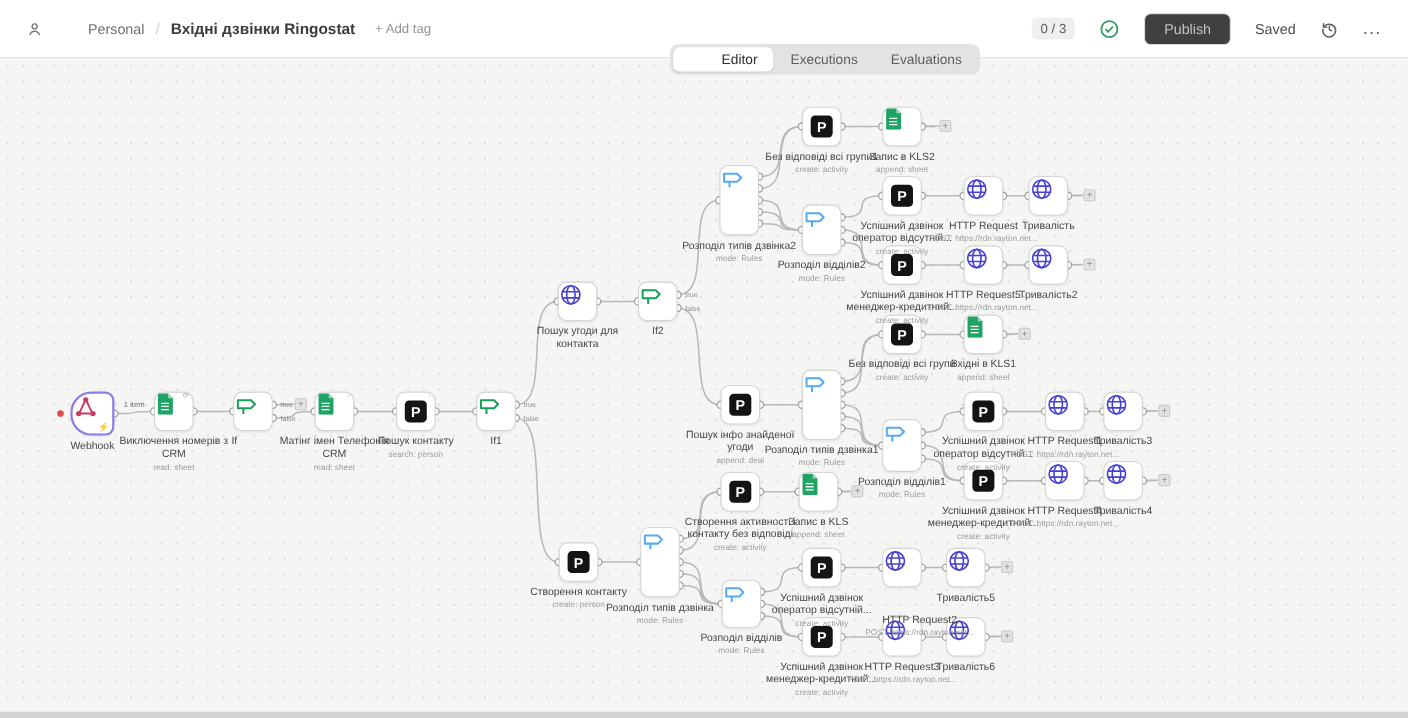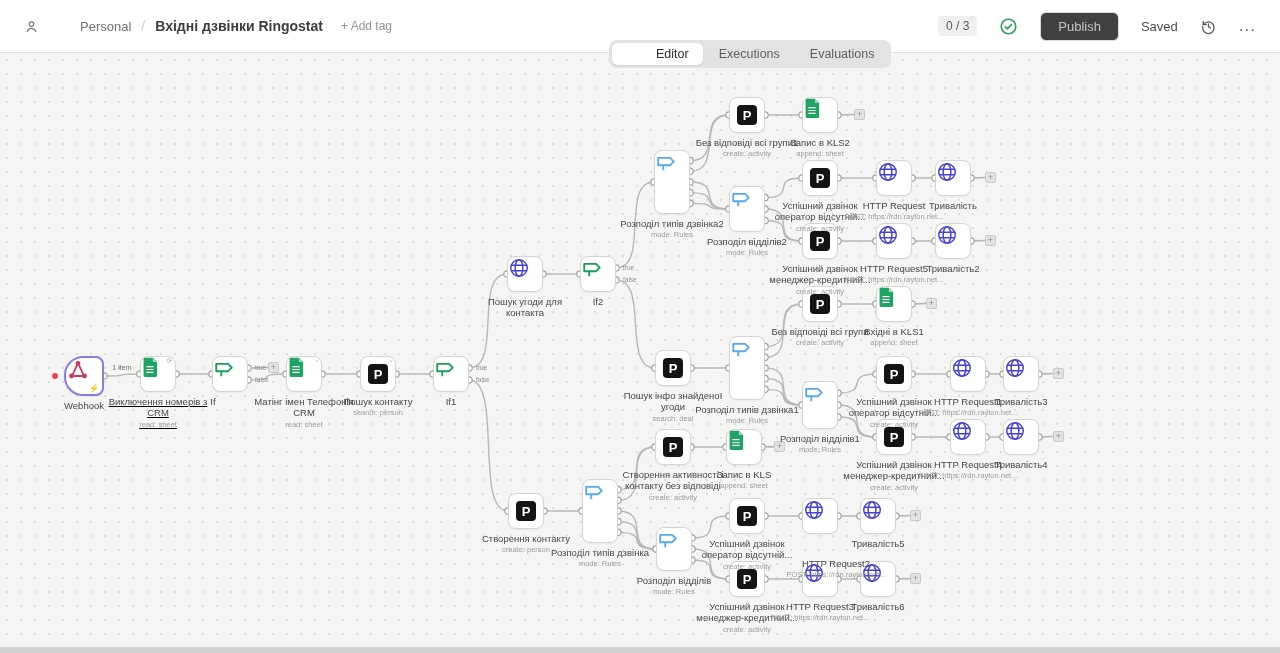--- a/index.html
+++ b/index.html
@@ -295,21 +295,21 @@
     <div class="node" style="left: 140px; top: 356px; width: 36px; height: 36px;">
       <svg width="18" height="20" viewBox="0 0 24 28">
         <path d="M5 1h11l6 6v19a2 2 0 0 1-2 2H5a2 2 0 0 1-2-2V3a2 2 0 0 1 2-2z" fill="#1FA463"></path>
         <path d="M16 1l6 6h-6z" fill="#9BD8BA"></path>
         <g stroke="#fff" stroke-width="1.7">
           <path d="M7 13.5h10M7 17.5h10M7 21.5h10"></path>
         </g>
       </svg>
       <span class="corner">⟳</span>
     </div>
-    <div class="caption" style="left: 106px; top: 396px; text-decoration: underline;">
+    <div class="caption" style="left: 106px; top: 396px;">
       <span class="lbl">Виключення номерів з CRM</span>
       <span class="sub">read: sheet</span>
     </div>
     <div class="node" style="left: 212px; top: 356px; width: 36px; height: 36px;">
       <svg width="22" height="22" viewBox="0 0 24 24" fill="none" stroke="#18A05A" stroke-width="2" stroke-linejoin="round">
         <path d="M3.5 7.5h13l4 4-4 4h-13z"></path>
         <path d="M9 15.5v5.5"></path>
       </svg>
     </div>
     <div class="caption" style="left: 161px; top: 396px;">
@@ -479,21 +479,21 @@
     </div>
     <div class="caption" style="left: 842px; top: 326px;">
       <span class="lbl">Вхідні в KLS1</span>
       <span class="sub">append: sheet</span>
     </div>
     <div class="node" style="left: 655px; top: 350px; width: 36px; height: 36px;">
       <span class="p-icon">P</span>
     </div>
     <div class="caption" style="left: 621px; top: 390px;">
       <span class="lbl">Пошук інфо знайденої угоди</span>
-      <span class="sub">search: deal</span>
+      <span class="sub">append: deal</span>
     </div>
     <div class="node" style="left: 729px; top: 336px; width: 36px; height: 64px;">
       <svg width="22" height="22" viewBox="0 0 24 24" fill="none" stroke="#55A9F0" stroke-width="2" stroke-linejoin="round">
         <path d="M3.5 7.5h13l4 4-4 4h-13z"></path>
         <path d="M9 15.5v5.5"></path>
       </svg>
     </div>
     <div class="caption" style="left: 695px; top: 404px;">
       <span class="lbl">Розподіл типів дзвінка1</span>
       <span class="sub">mode: Rules</span>

